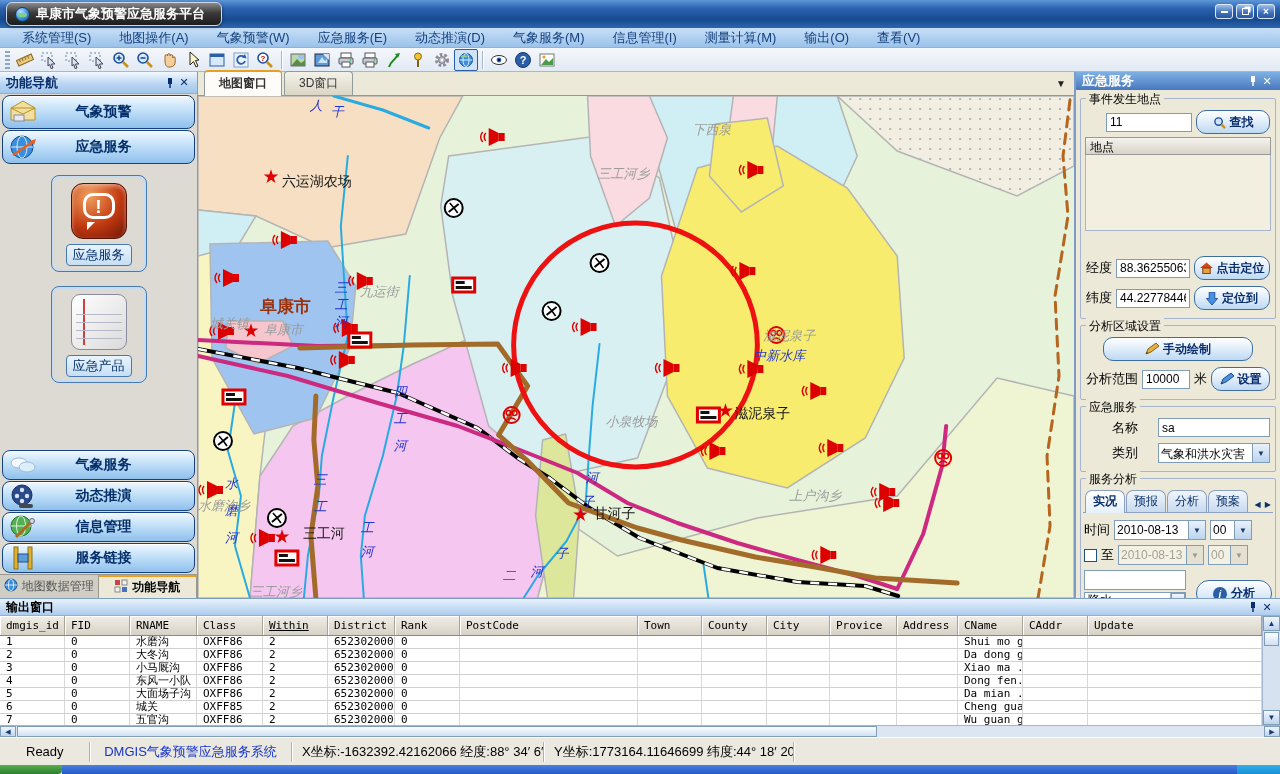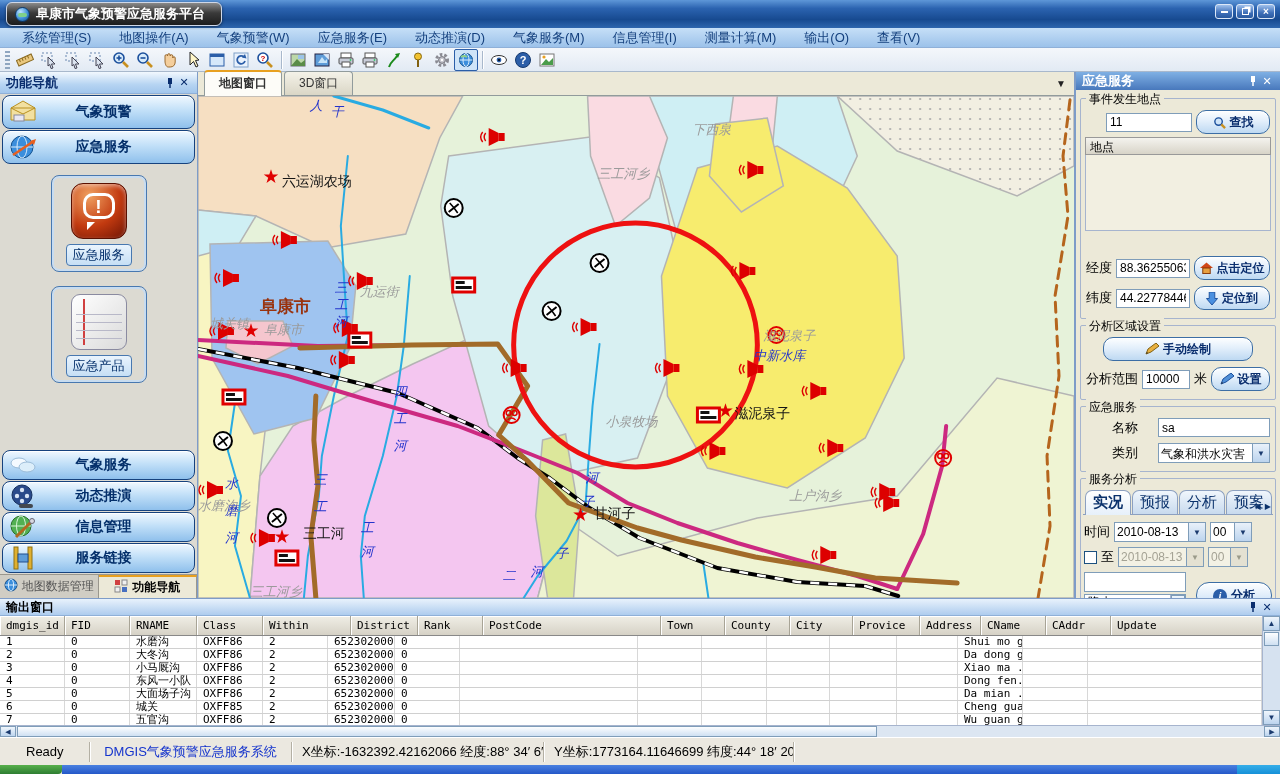--- a/index.html
+++ b/index.html
@@ -74,21 +74,21 @@
 .tin { border:1px solid #7F9DB9; background:#fff; font-size:12px; height:19px; padding:0 3px; font-family:"Liberation Sans",sans-serif; min-width:0; }
 .xpbtn { display:flex; align-items:center; justify-content:center; gap:4px; background:linear-gradient(180deg,#FDFEFF,#E3EFFB 45%,#BED9F2); border:1px solid #3C6EA5; border-radius:10px; color:#0A2E6E; font-weight:bold; font-size:12px; box-shadow:inset 0 1px 0 #fff; white-space:nowrap; }
 .listhdr { height:18px; background:linear-gradient(180deg,#F4F3EE,#D8D4C8); border:1px solid #999; font-size:12px; padding:1px 4px; }
 .listbody { height:76px; background:#F2EFE1; border:1px solid #A6B4CE; border-top:none; }
 .combo { display:flex; border:1px solid #7F9DB9; background:#fff; height:20px; align-items:stretch; }
 .combo .cv { flex:1; font-size:12px; padding:2px 2px 0; overflow:hidden; white-space:nowrap; }
 .combo .cb { width:17px; background:linear-gradient(180deg,#E9F1FA,#BCD4EE); border-left:1px solid #7F9DB9; display:flex; align-items:center; justify-content:center; font-size:8px; color:#1A3A6E; }
 .combo.dis { background:#F3F1E4; } .combo.dis .cv { color:#A4A294; } .combo.dis .cb { background:#E4E1D2; color:#9a9a8a; }
 .chk { width:13px; height:13px; border:1px solid #1C5180; background:#fff; flex:0 0 13px; }
 .stabs { display:flex; align-items:flex-end; padding:2px 18px 0 2px; position:relative; border-bottom:1px solid #8CA0C0; }
-.stab { padding:2px 7px 2px; font-size:15px; color:#0A316B; background:linear-gradient(180deg,#F0F6FC,#C8DAEE); border:1px solid #8CA0C0; border-bottom:none; border-radius:7px 7px 0 0; margin-right:1px; white-space:nowrap; }
+.stab { padding:2px 7px 2px; font-size:12px; color:#0A316B; background:linear-gradient(180deg,#F0F6FC,#C8DAEE); border:1px solid #8CA0C0; border-bottom:none; border-radius:7px 7px 0 0; margin-right:1px; white-space:nowrap; }
 .stab.act { background:linear-gradient(180deg,#FFFFFF,#E6F0FA); font-weight:bold; position:relative; top:1px; padding-bottom:3px; }
 .tsa { position:absolute; right:1px; bottom:3px; font-size:8px; color:#0A316B; letter-spacing:1px; }
 .lst { background:#fff; border:1px solid #7F9DB9; width:102px; height:50px; position:relative; font-size:12px; overflow:hidden; }
 .lst .it { padding:0 3px; line-height:15px; white-space:nowrap; }
 .vsc { position:absolute; right:0; top:0; bottom:0; width:15px; background:#D6E2F0; border-left:1px solid #A6B4CE; }
 .vsc .ub { height:14px; background:linear-gradient(180deg,#F0F6FC,#BCD4EE); border:1px solid #7F9DB9; font-size:7px; color:#1A3A6E; text-align:center; line-height:12px; }
 .vsc .th { height:12px; margin-top:1px; background:linear-gradient(180deg,#FDFEFF,#CFE0F2); border:1px solid #7F9DB9; }
 
 
 .out { height:139px; flex:0 0 139px; display:flex; flex-direction:column; border-top:1px solid #7E9CC8; background:#ECE9D8; }
@@ -873,21 +873,21 @@
       </span>
       <span class="mini">✕</span>
     </div>
     <div class="out-wrap">
       <div class="tbl" id="out-table">
           <div class="thead">
             <div class="th" style="width: 65px;">dmgis_id</div>
             <div class="th" style="width: 65px;">FID</div>
             <div class="th" style="width: 67px;">RNAME</div>
             <div class="th" style="width: 66px;">Class</div>
-            <div class="th" style="width: 88px;">Within</div>
+            <div class="th" style="width: 65px; text-decoration: underline;">Within</div>
             <div class="th" style="width: 67px;">District</div>
             <div class="th" style="width: 65px;">Rank</div>
             <div class="th" style="width: 178px;">PostCode</div>
             <div class="th" style="width: 64px;">Town</div>
             <div class="th" style="width: 65px;">County</div>
             <div class="th" style="width: 63px;">City</div>
             <div class="th" style="width: 67px;">Provice</div>
             <div class="th" style="width: 61px;">Address</div>
             <div class="th" style="width: 65px;">CName</div>
             <div class="th" style="width: 65px;">CAddr</div>

